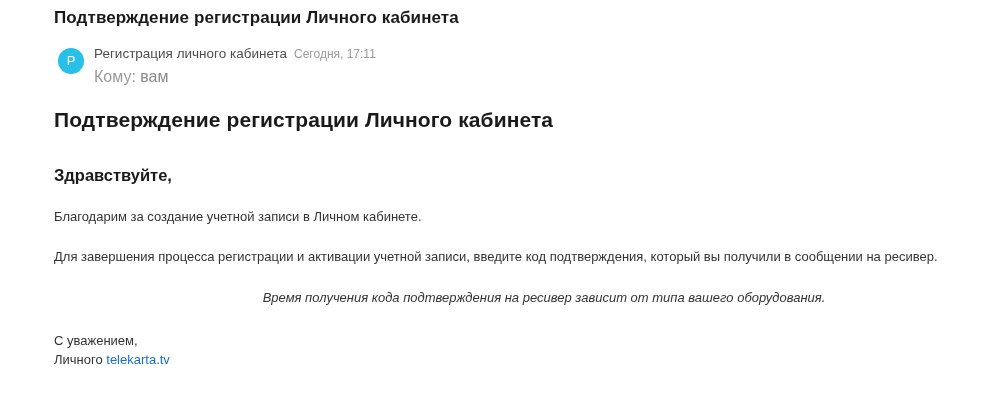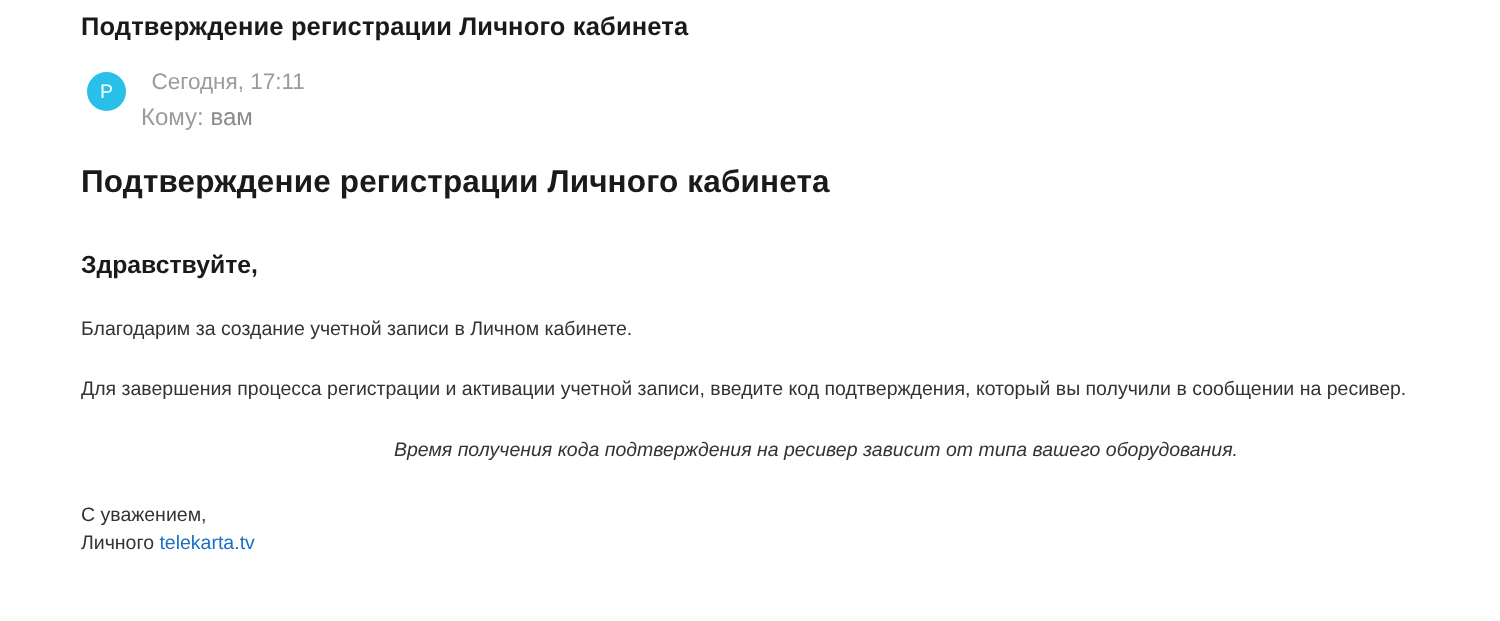--- a/index.html
+++ b/index.html
@@ -52,21 +52,21 @@
   }
   .sender-row {
     display: flex;
     align-items: baseline;
   }
   .sender-name {
     font-size: 13.5px;
     color: #4d4d4d;
   }
   .sender-date {
-    font-size: 15px;
+    font-size: 12px;
     color: #9b9b9b;
     margin-left: 7px;
   }
   .recipient-row {
     margin-top: 7px;
     font-size: 16px;
     color: #9b9b9b;
   }
   .recipient-value {
     color: #8a8a8a;
@@ -112,20 +112,21 @@
 <body>
 
 <div class="mail-view">
 
   <div class="subject-line">Подтверждение регистрации Личного кабинета</div>
 
   <div class="sender-block">
     <div class="avatar" style="background: rgb(40, 192, 232);">Р</div>
     <div class="sender-meta">
       <div class="sender-row">
+        <span class="sender-name">Регистрация личного кабинета</span>
         <span class="sender-date">Сегодня, 17:11</span>
       </div>
       <div class="recipient-row">
         <span>Кому:</span>
         <span class="recipient-value">вам</span>
       </div>
     </div>
   </div>
 
   <div class="body-area">

